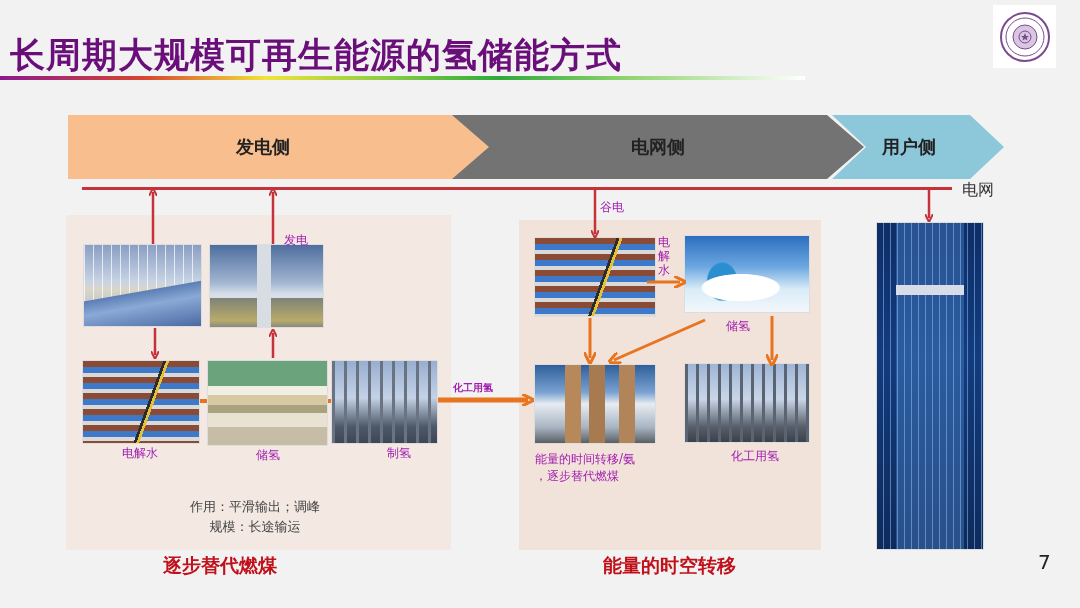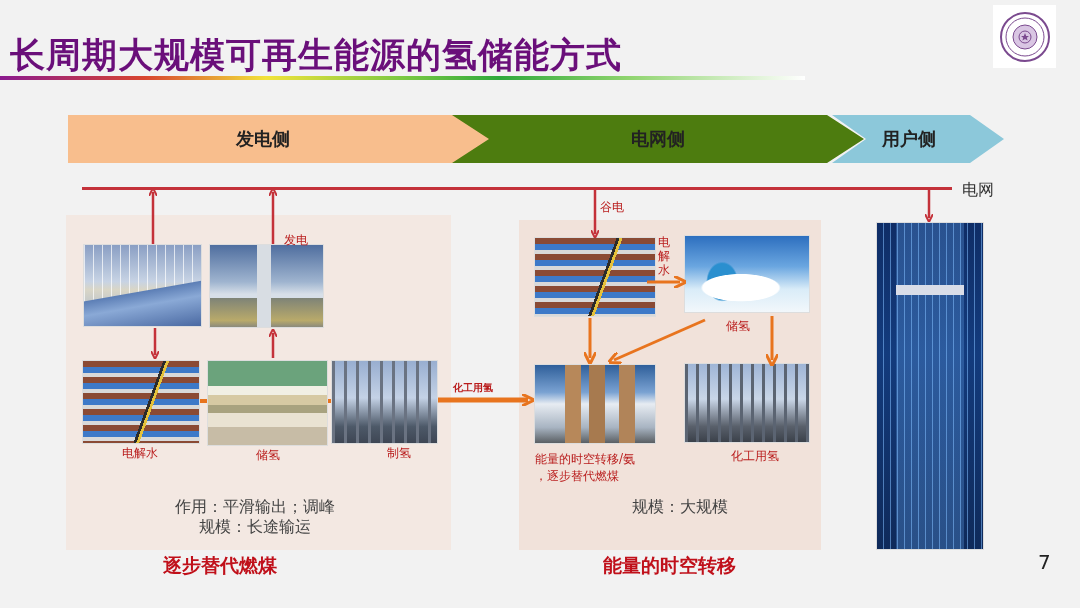--- a/index.html
+++ b/index.html
@@ -22,31 +22,31 @@
     left: 0; top: 76px; width: 805px; height: 4px;
     background: linear-gradient(90deg, #8b1a8f 0%, #d8452f 18%, #f2e33a 33%, #7bc943 50%, #2fa93c 62%, #8fd46e 78%, #ffffff 100%);
   }
   #logo {
     left: 993px; top: 5px; width: 63px; height: 63px; background: #fff;
     display: flex; align-items: center; justify-content: center;
   }
 
   
   .chev {
-    top: 115px; height: 48px;
+    top: 115px; height: 64px;
     display: flex; align-items: center; justify-content: center;
     font-size: 18px; font-weight: bold; color: #222;
   }
   #chev-gen {
     left: 68px; width: 430px; background: #f8be8d;
     clip-path: polygon(0 0, 393px 0, 430px 50%, 393px 100%, 0 100%);
     padding-right: 40px;
   }
   #chev-grid {
-    left: 452px; width: 412px; background: #4d7c0f;
+    left: 452px; width: 412px; background: #737373;
     clip-path: polygon(0 0, 375px 0, 412px 50%, 375px 100%, 0 100%, 37px 50%);
   }
   #chev-user {
     left: 832px; width: 172px; background: #8cc8da;
     clip-path: polygon(0 0, 138px 0, 172px 50%, 138px 100%, 0 100%, 34px 50%);
     padding-right: 18px;
   }
 
   
   #grid-line { left: 82px; top: 187px; width: 870px; height: 3px; background: #c4323a; }
@@ -100,22 +100,22 @@
       repeating-linear-gradient(90deg, #5b6472 0 3px, transparent 3px 11px),
       linear-gradient(180deg, #9fb5d6 0%, #c9d6e8 45%, #59606b 80%, #3b414a 100%); }
   #photo-building { left: 876px; top: 222px; width: 108px; height: 328px;
     background:
       repeating-linear-gradient(90deg, transparent 0 6px, rgba(130,190,255,0.55) 6px 7px),
       linear-gradient(90deg, transparent 0 18%, rgba(90,150,220,0.35) 18% 82%, transparent 82%),
       linear-gradient(180deg, #0f2d66 0%, #133b7d 40%, #0f2a5a 100%); }
   .bldg-top { left: 896px; top: 285px; width: 68px; height: 10px; background: #d9dde8; }
 
   
-  .lbl { font-family: "DejaVu Serif", "Liberation Serif", serif; font-size: 12px; color: #b91c1c; white-space: nowrap; }
-  .caption { font-family: "DejaVu Serif", "Liberation Serif", serif; font-size: 16px; color: #444; text-align: center; line-height: 20px; }
+  .lbl { font-family: "DejaVu Serif", "Liberation Serif", serif; font-size: 12px; color: #a21caf; white-space: nowrap; }
+  .caption { font-family: "DejaVu Serif", "Liberation Serif", serif; font-size: 13px; color: #444; text-align: center; line-height: 20px; }
   .red-heading { font-size: 19px; font-weight: bold; color: #c0101a; white-space: nowrap; }
   #page-num { left: 1038px; top: 550px; font-size: 20px; color: #222; }
 
   
   #arrows { left: 0; top: 0; width: 1080px; height: 608px; pointer-events: none; }
 </style>
 </head>
 <body>
 
 <div id="title" class="abs">长周期大规模可再生能源的氢储能方式</div>
@@ -165,26 +165,25 @@
 <div class="abs red-heading" style="left:163px;top:553px;">逐步替代燃煤</div>
 
 <div id="photo-electrolysis-2" class="abs photo"></div>
 <div id="photo-storage-2" class="abs photo"></div>
 <div id="photo-coal" class="abs photo"></div>
 <div id="photo-chem" class="abs photo"></div>
 
 <div class="abs lbl" style="left:600px;top:199px;">谷电</div>
 <div class="abs lbl" style="left:658px;top:235px;width:14px;white-space:normal;line-height:14px;">电解水</div>
 <div class="abs lbl" style="left:726px;top:318px;">储氢</div>
-<div class="abs lbl" style="left:535px;top:451px;">能量的时空转移/氨</div>
+<div class="abs lbl" style="left:535px;top:451px;">能量的时间转移/氨</div>
 <div class="abs lbl" style="left:535px;top:468px;">，逐步替代燃煤</div>
 <div class="abs lbl" style="left:731px;top:448px;">化工用氢</div>
 
 <div class="abs caption" style="left:570px;top:497px;width:220px;">
-  <div>规模：大规模</div>
 </div>
 <div class="abs red-heading" style="left:603px;top:553px;">能量的时空转移</div>
 
 <div id="photo-building" class="abs photo"></div>
 <div class="abs bldg-top"></div>
 
 <svg id="arrows" class="abs" viewBox="0 0 1080 608">
   <defs>
     <marker id="ar" markerWidth="8" markerHeight="8" refX="4" refY="4" orient="auto" markerUnits="userSpaceOnUse">
       <path d="M0,0 L8,4 L0,8" fill="none" stroke="#c4323a" stroke-width="2"></path>

